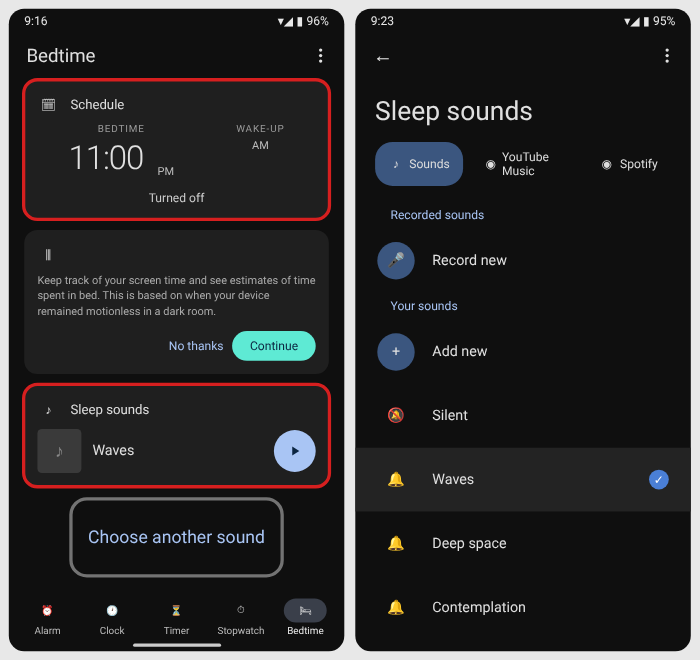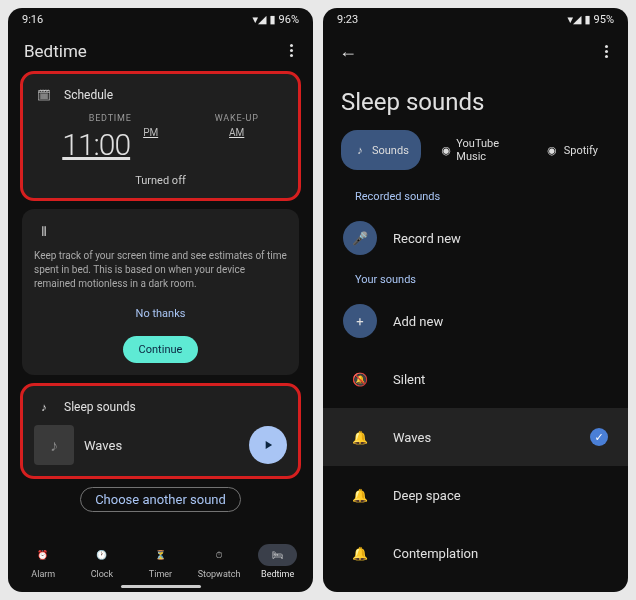--- a/index.html
+++ b/index.html
@@ -12,34 +12,34 @@
 .more-icon { display: flex; flex-direction: column; gap: 2px; padding: 4px; }
 .more-icon span { width: 3px; height: 3px; background: #e0e0e0; border-radius: 50%; }
 .content { flex: 1; overflow-y: auto; padding: 6px 14px; }
 .card { background: #1f1f1f; border-radius: 12px; padding: 12px; margin-bottom: 10px; position: relative; }
 .highlight { outline: 3px solid #d61f1f; outline-offset: -1px; }
 .card-head { display: flex; align-items: center; gap: 10px; font-size: 12px; margin-bottom: 8px; }
 .icon-circ { width: 20px; height: 20px; display: flex; align-items: center; justify-content: center; font-size: 11px; }
 .sched-row { display: flex; justify-content: space-around; margin-top: 4px; }
 .sched-col { text-align: center; }
 .sched-label { font-size: 9px; letter-spacing: 0.8px; color: #999; margin-bottom: 4px; }
-.sched-time { display: flex; align-items: flex-start; justify-content: center; gap: 13px; text-decoration: underline; }
+.sched-time { display: flex; align-items: flex-end; justify-content: center; gap: 13px; }
 .time-big { font-size: 30px; font-weight: 300; color: #e0e0e0; letter-spacing: -1px; }
 .time-ampm { font-size: 10px; color: #bbb; }
 .turned-off { text-align: center; font-size: 11px; color: #ccc; margin-top: 12px; }
 .activity-desc { font-size: 10px; color: #aaa; line-height: 1.4; margin: 6px 0 10px; }
-.btn-row { display: flex; justify-content: flex-end; gap: 10px; align-items: center; flex-direction: column; }
+.btn-row { display: flex; justify-content: flex-end; align-items: center; }
 .btn-text { font-size: 11px; color: #a9c5f4; padding: 6px 8px; }
 .btn-pill { background: #5eead4; color: #0b2540; font-size: 11px; padding: 7px 16px; border-radius: 16px; }
 .sound-row { display: flex; align-items: center; gap: 10px; margin-top: 6px; }
 .sound-thumb { width: 40px; height: 40px; background: #3a3a3a; border-radius: 4px; display: flex; align-items: center; justify-content: center; font-size: 16px; color: #888; }
 .sound-name { flex: 1; font-size: 13px; }
 .play-btn { width: 38px; height: 38px; background: #a9c5f4; border-radius: 50%; display: flex; align-items: center; justify-content: center; }
 .play-btn svg { width: 14px; height: 14px; fill: #0b2540; }
-.choose-pill { border: 1px solid #737373; border-radius: 16px; font-size: 13px; color: #a9c5f4; padding: 4px 14px; text-align: center; margin: 0 auto; display: block; width: fit-content; position: relative; }
+.choose-pill { border: 3px solid #737373; border-radius: 16px; font-size: 16px; color: #a9c5f4; padding: 24px 14px; text-align: center; margin: 0 auto; display: block; width: fit-content; position: relative; }
 .tabbar { display: flex; justify-content: space-around; padding: 8px 6px 4px; border-top: 0; }
 .tab { display: flex; flex-direction: column; align-items: center; gap: 3px; font-size: 9px; color: #bbb; flex: 1; }
 .tab.active { color: #e8e8e8; }
 .tab.active .tab-icon { background: #3a3f4a; border-radius: 14px; padding: 4px 14px; }
 .tab-icon { height: 22px; display: flex; align-items: center; justify-content: center; }
 .home-indicator { width: 80px; height: 3px; background: #ccc; border-radius: 2px; margin: 2px auto 4px; }
 
 
 .p2-header { display: flex; align-items: center; justify-content: space-between; padding: 10px 16px; }
 .back-arrow { font-size: 18px; }

